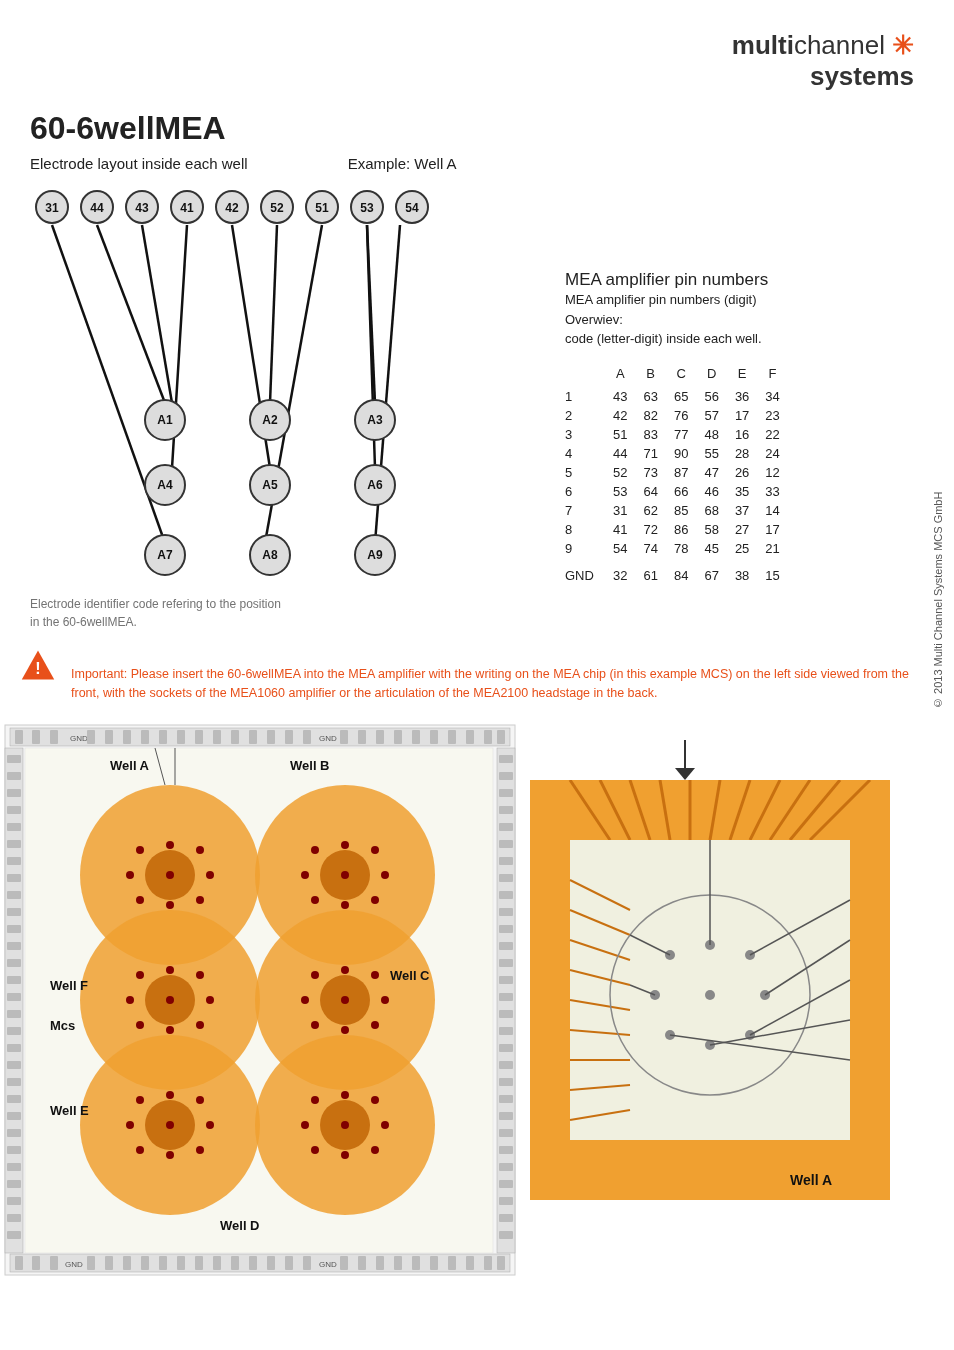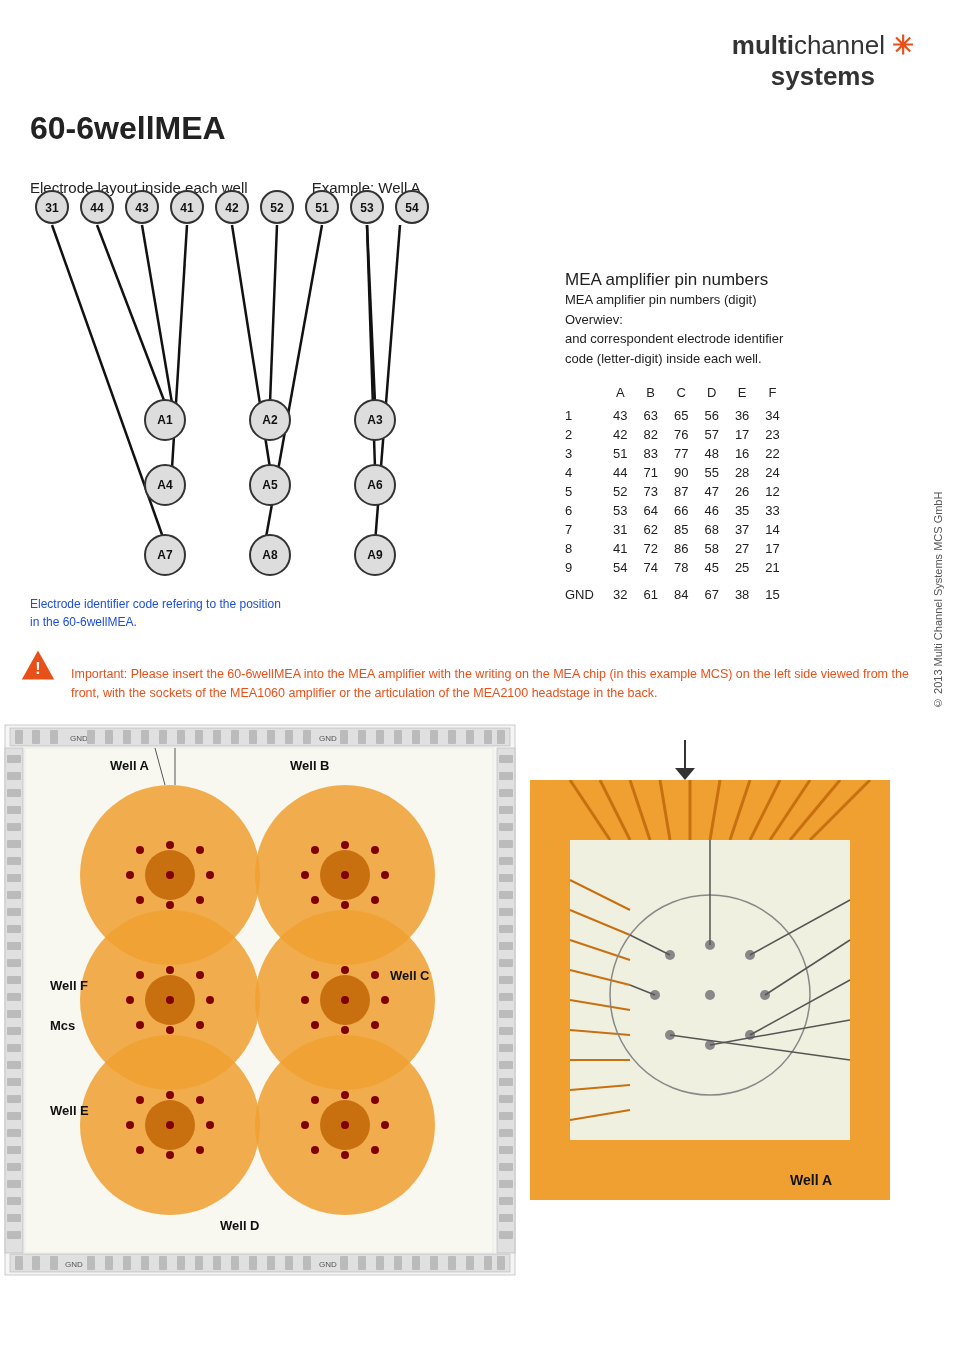--- a/index.html
+++ b/index.html
@@ -29,23 +29,22 @@
       font-size: 32px;
       font-weight: bold;
     }
 
     
     .subtitle-row {
       position: absolute;
       top: 155px;
       left: 30px;
       display: flex;
-      gap: 64px;
+      gap: 100px;
       font-size: 15px;
-      margin-top: 24px;
     }
 
     
     .diagram-area {
       position: absolute;
       top: 185px;
       left: 10px;
       width: 555px;
       height: 430px;
     }
@@ -97,21 +96,21 @@
       height: 430px;
     }
 
     
     .bottom-note {
       position: absolute;
       top: 595px;
       left: 30px;
       font-size: 12px;
       line-height: 1.5;
-      color: #1d4ed8;
+      color: #737373;
     }
 
     
     .warning-box {
       position: absolute;
       top: 640px;
       left: 20px;
       right: 20px;
       display: flex;
       align-items: flex-start;
@@ -161,21 +160,21 @@
       text-align: center;
     }
   </style>
 </head>
 <body>
 
 <div class="logo-area">
   <div style="font-size:26px; color:#333;">
     <span style="font-weight:bold;">multi</span><span style="font-weight:normal;">channel</span><span style="color:#e8501a; font-weight:bold;"> ✳</span>
   </div>
-  <div style="font-size:26px; font-weight:bold; color:#333; ">systems</div>
+  <div style="font-size:26px; font-weight:bold; color:#333; text-align:right;">systems</div>
 </div>
 
 <div class="page-title">60-6wellMEA</div>
 
 <div class="subtitle-row">
   <span>Electrode layout inside each well</span>
   <span>Example: Well A</span>
 </div>
 
 <div class="diagram-area">
@@ -257,21 +256,20 @@
   </svg>
 </div>
 
 <div class="info-panel">
 
   <div style="font-size:17px; margin-top:85px;">MEA amplifier pin numbers</div>
 
   <div class="overview-text">
     <div>MEA amplifier pin numbers (digit)</div>
     <div style="font-weight:normal;">Overwiev:</div>
-    <div>and correspondent electrode identifier</div>
     <div>code (letter-digit) inside each well.</div>
   </div>
 
   <table class="pin-table">
     <thead>
       <tr>
         <td class="row-label"></td>
         <td>A</td>
         <td>B</td>
         <td>C</td>

